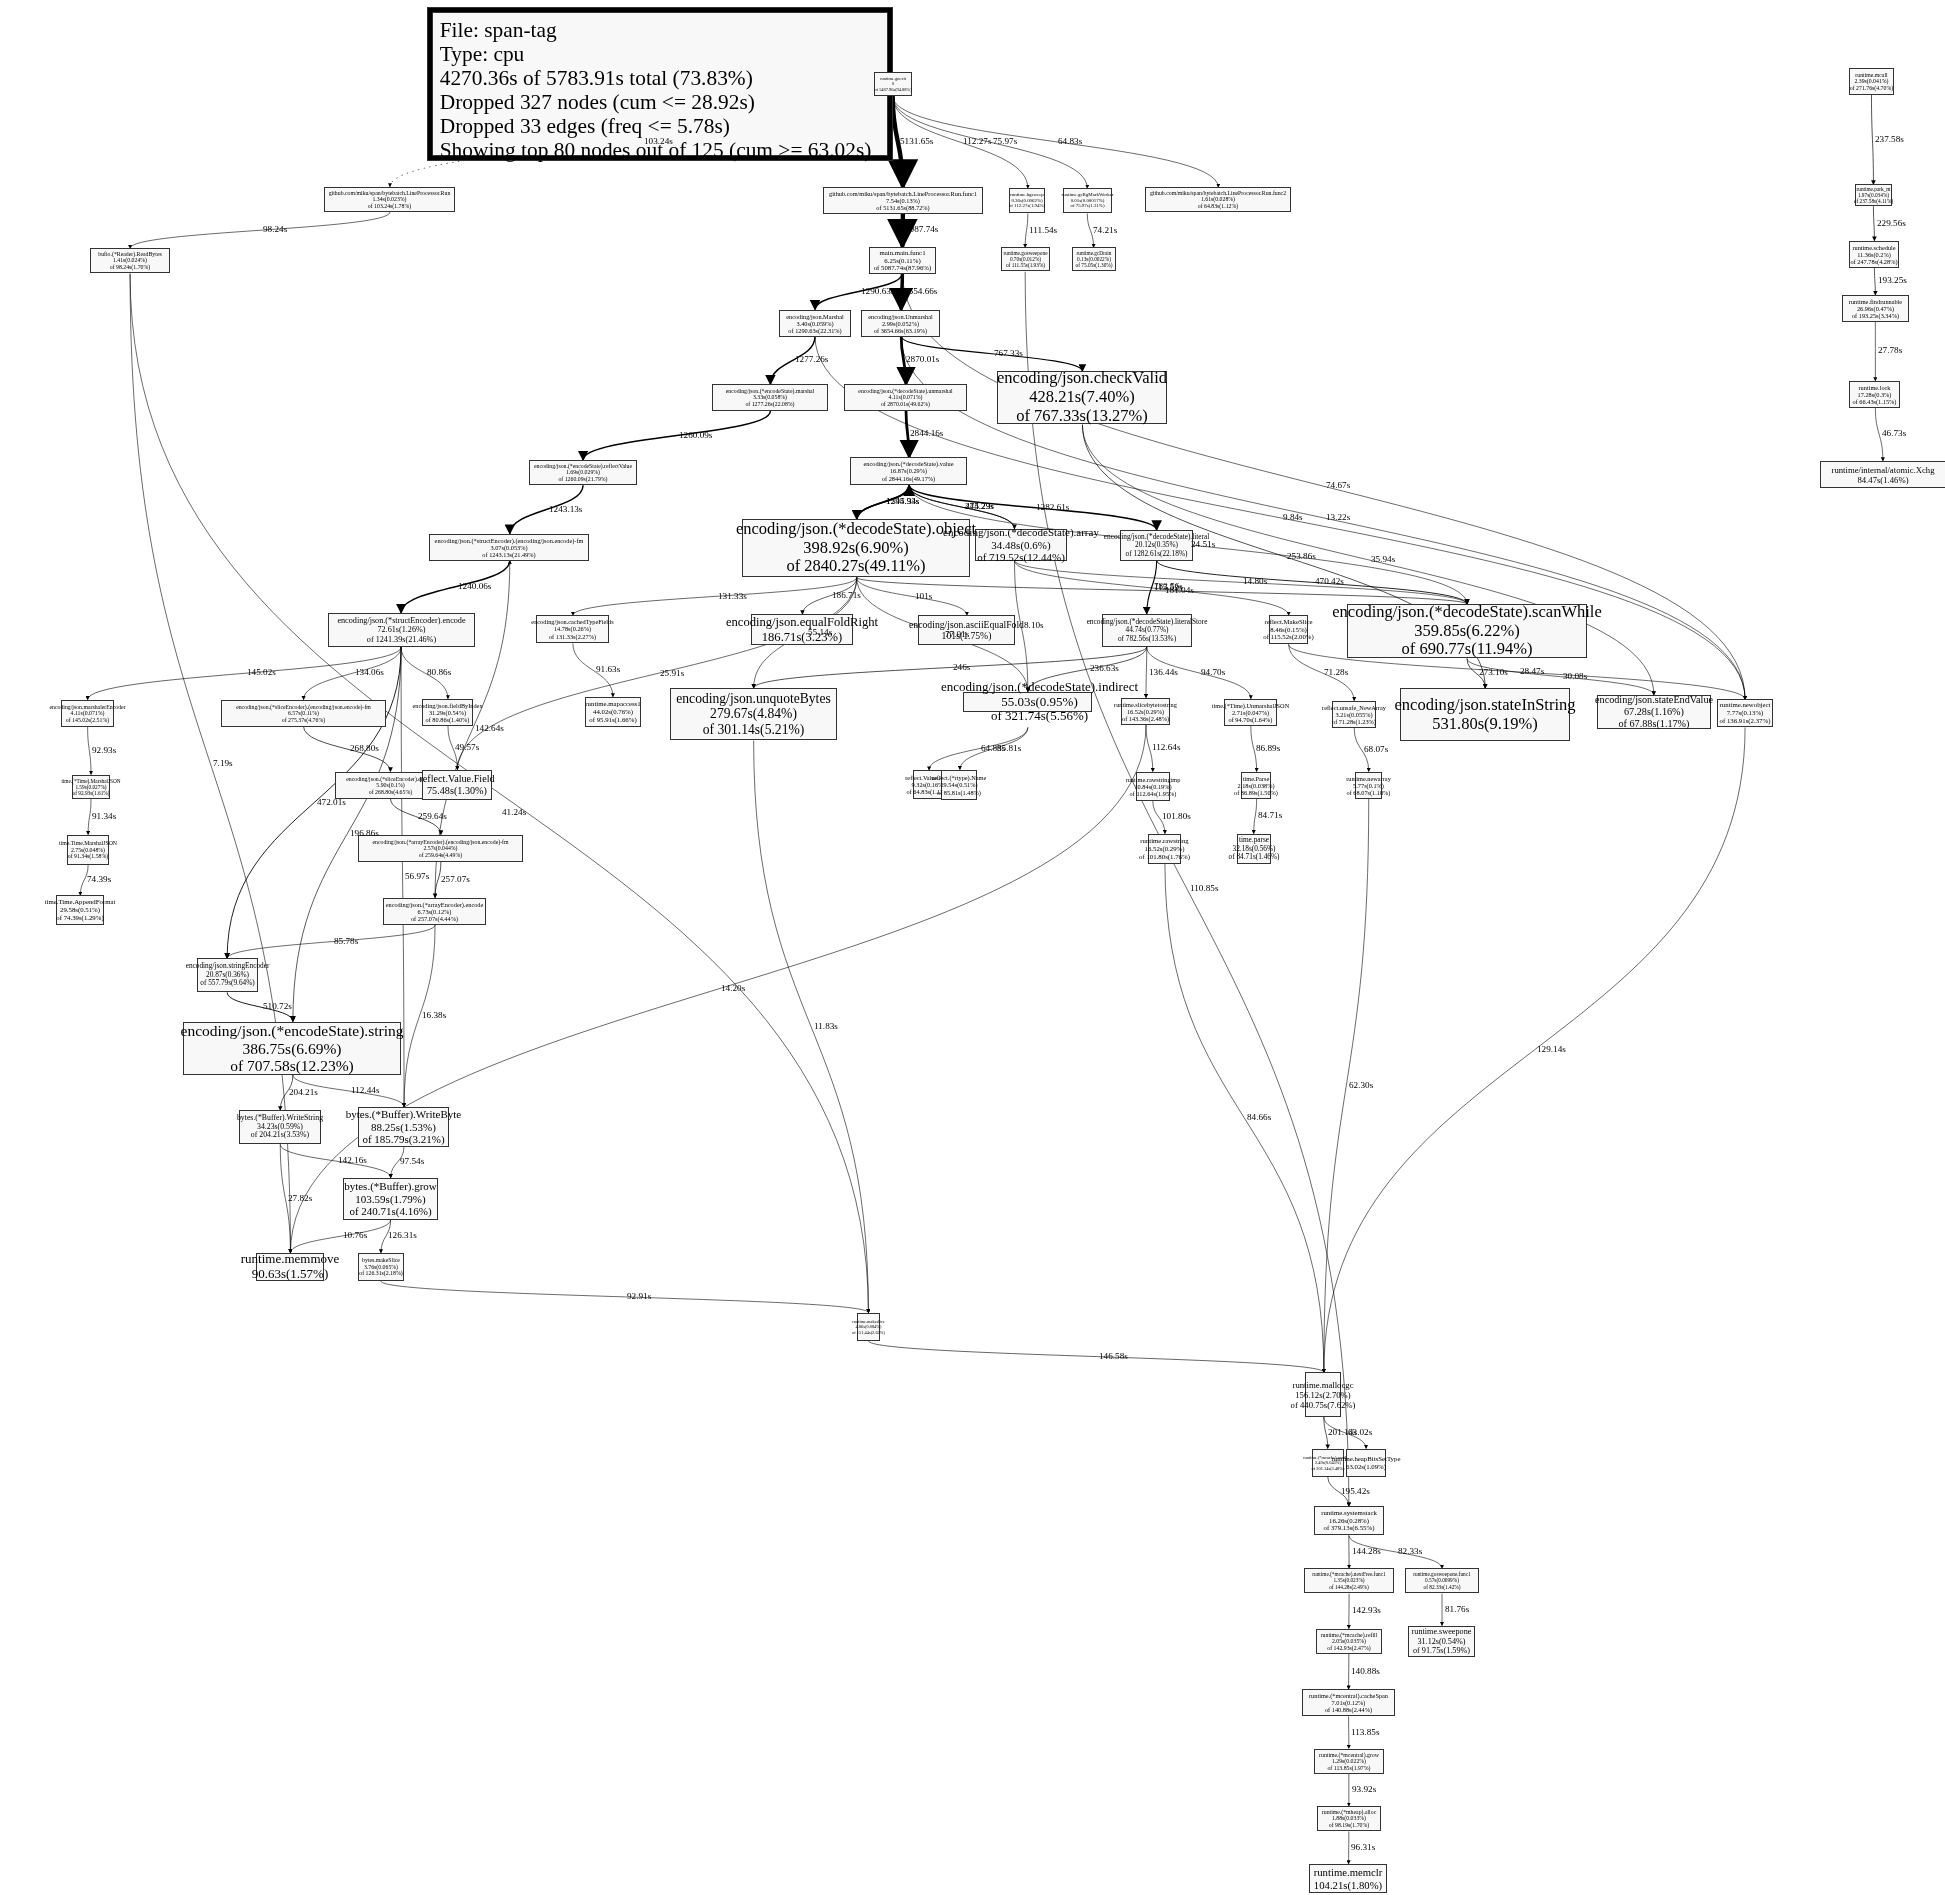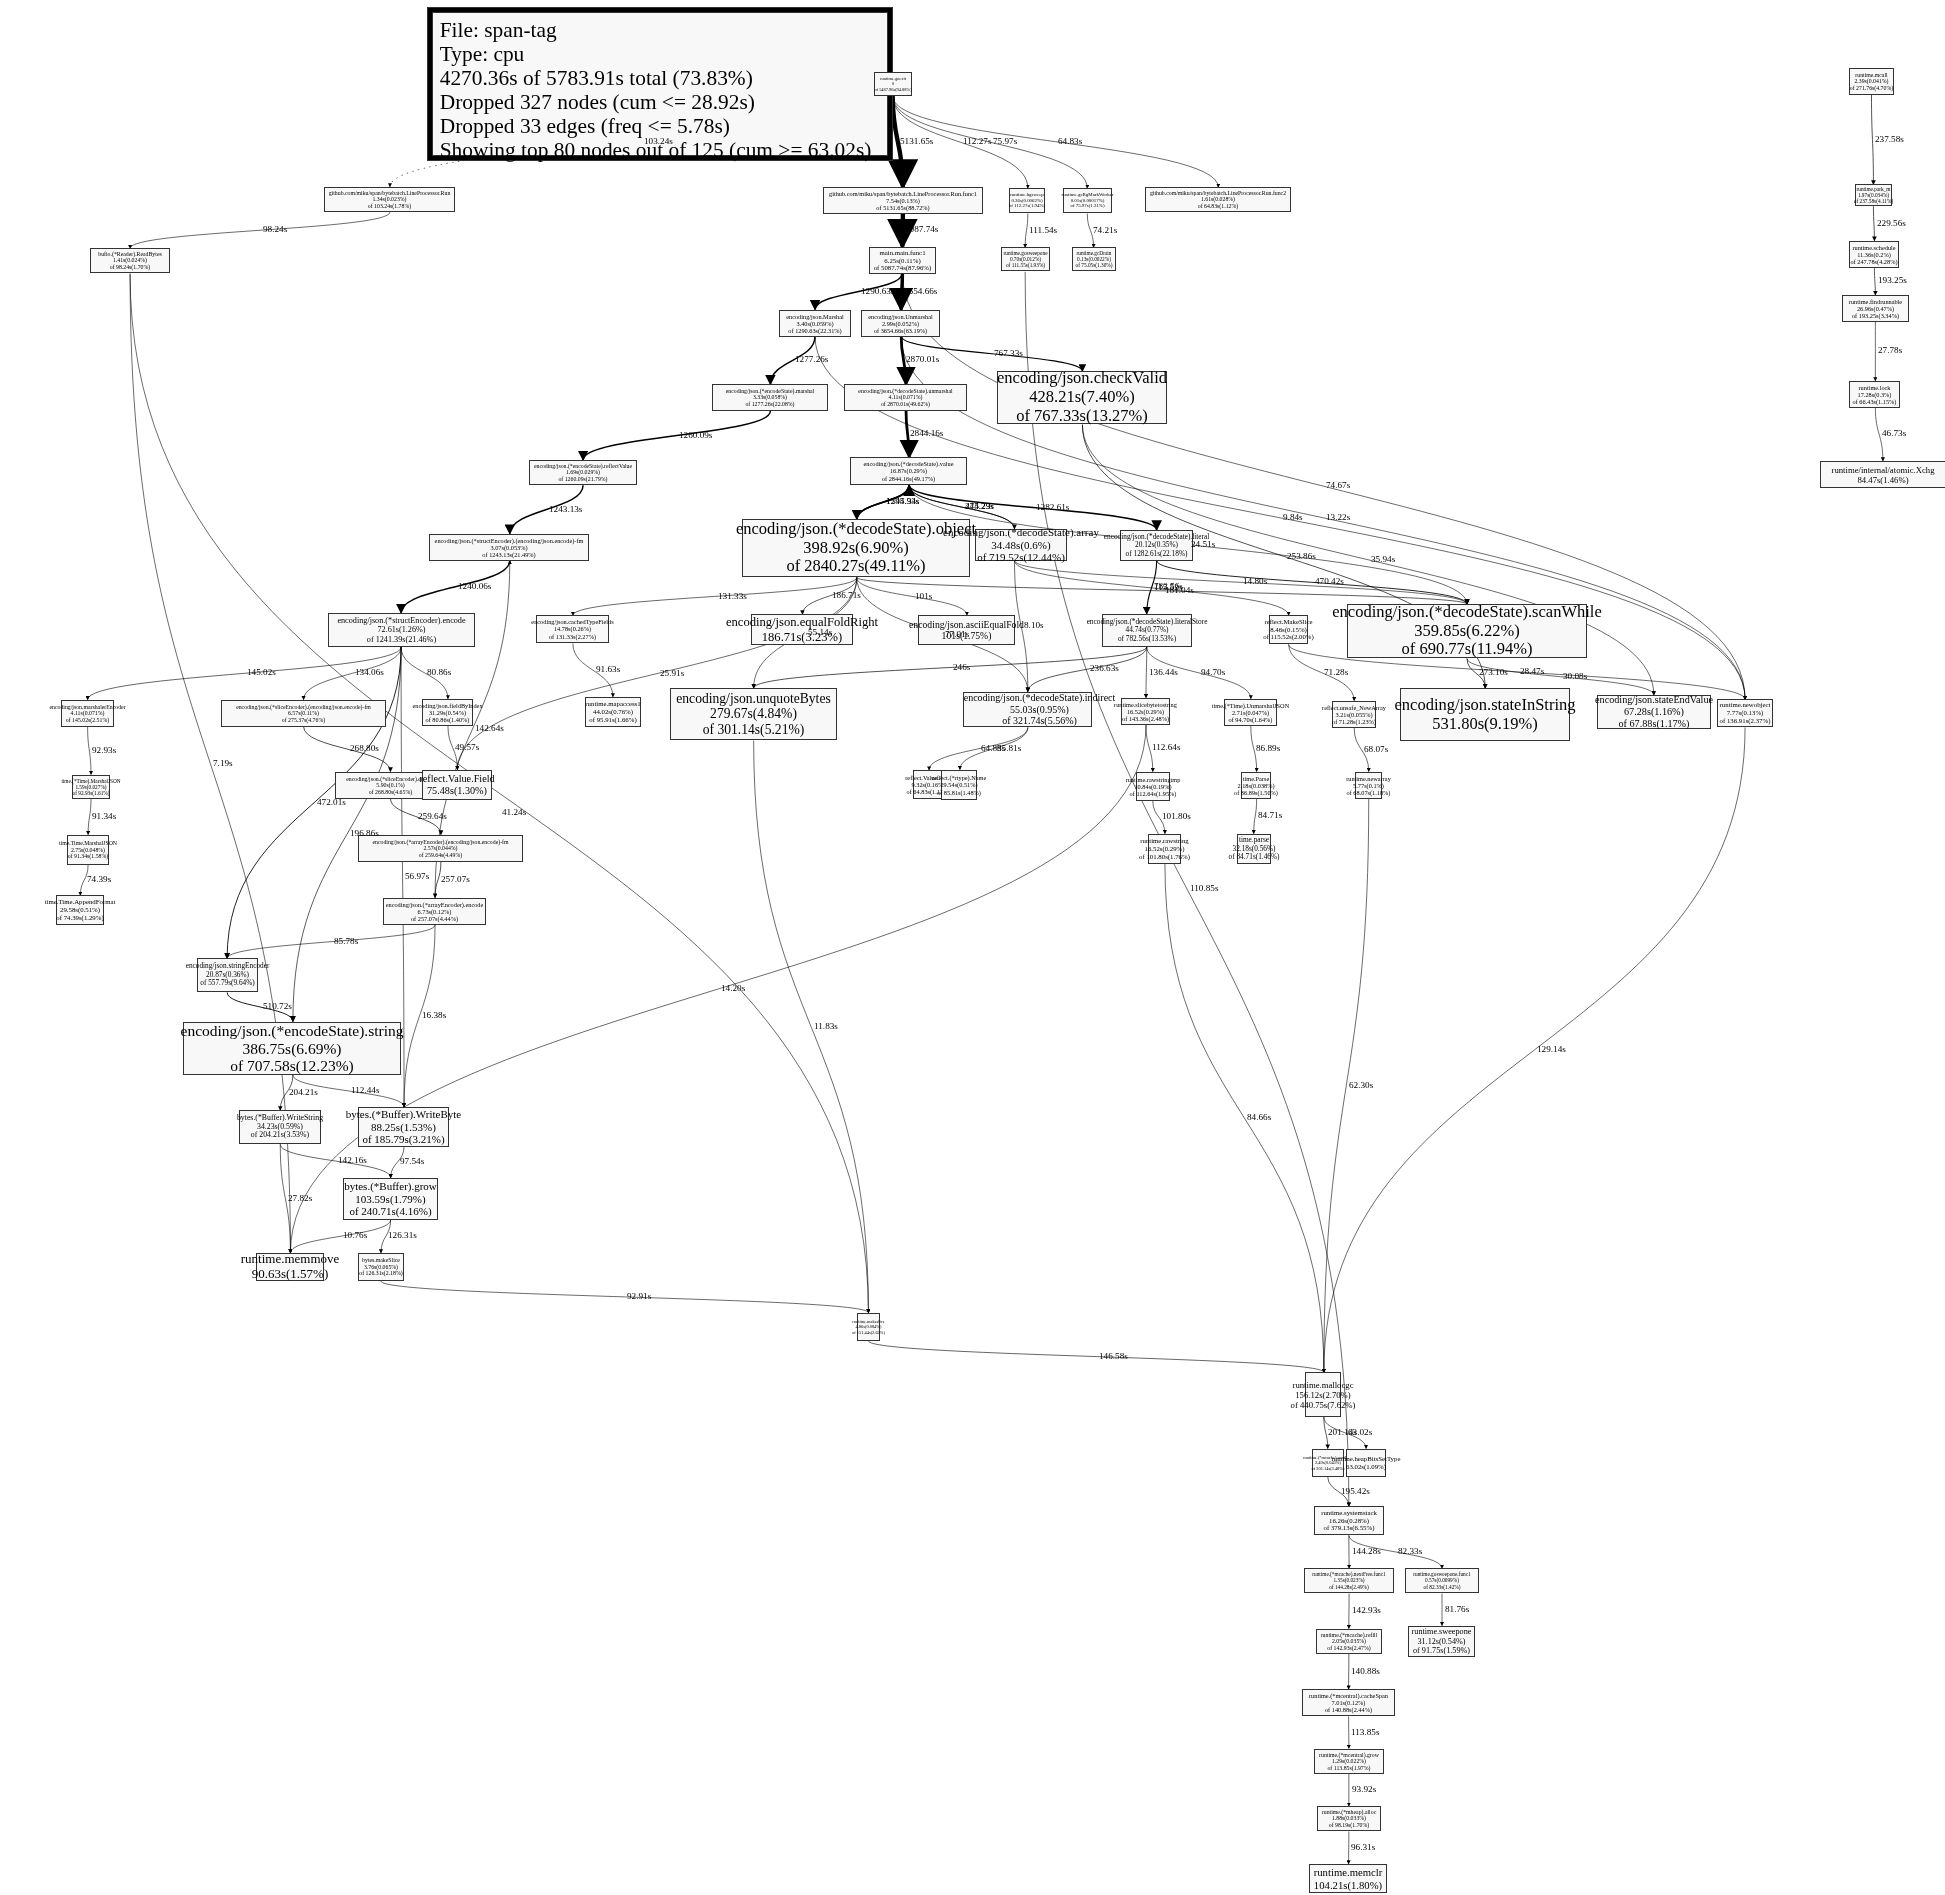--- a/index.html
+++ b/index.html
@@ -305,21 +305,21 @@
     <div class="node" style="left: 585px; top: 697px; width: 56px; height: 30px; font-size: 6.8px;">
       <span>runtime.mapaccess1</span>
       <span>44.02s(0.76%)</span>
       <span>of 95.91s(1.66%)</span>
     </div>
     <div class="node" style="left: 670px; top: 688px; width: 167px; height: 52px; font-size: 13.6px;">
       <span>encoding/json.unquoteBytes</span>
       <span>279.67s(4.84%)</span>
       <span>of 301.14s(5.21%)</span>
     </div>
-    <div class="node" style="left: 963px; top: 692px; width: 129px; height: 35px; font-size: 10px; padding-left: 24px;">
+    <div class="node" style="left: 963px; top: 692px; width: 129px; height: 20px; font-size: 13px; padding-left: 24px;">
       <span>encoding/json.(*decodeState).indirect</span>
       <span>55.03s(0.95%)</span>
       <span>of 321.74s(5.56%)</span>
     </div>
     <div class="node" style="left: 1121px; top: 698px; width: 49px; height: 27px; font-size: 6.3px;">
       <span>runtime.slicebytetostring</span>
       <span>16.52s(0.29%)</span>
       <span>of 143.36s(2.48%)</span>
     </div>
     <div class="node" style="left: 1224px; top: 699px; width: 53px; height: 27px; font-size: 6.3px;">

